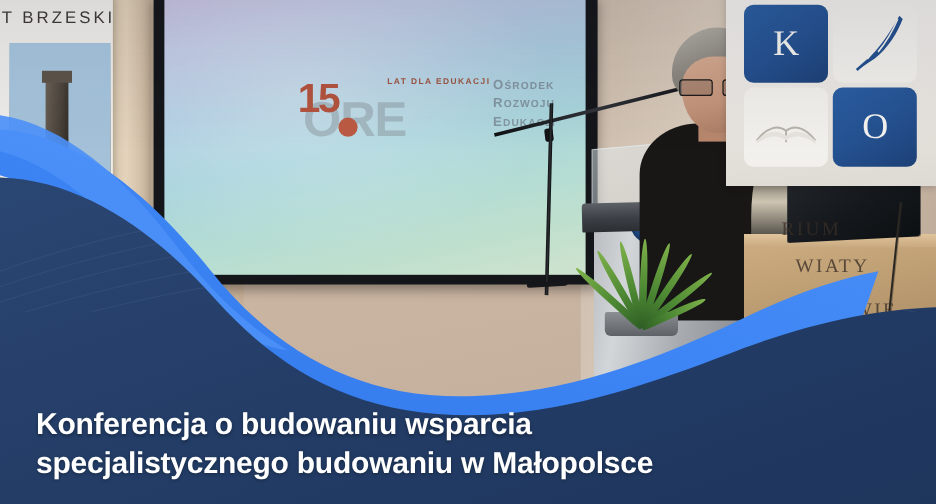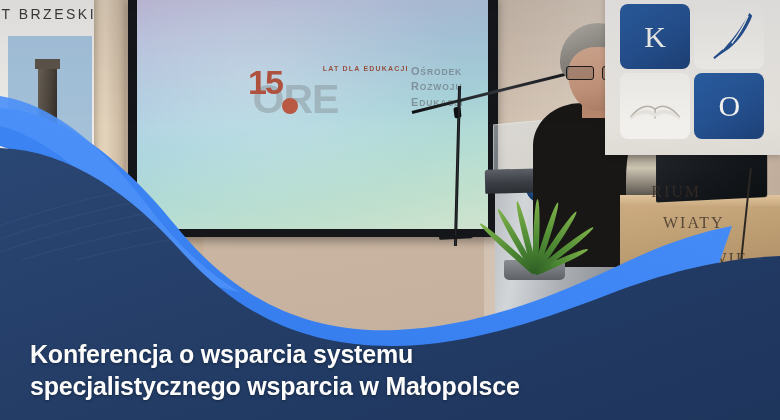--- a/index.html
+++ b/index.html
@@ -504,17 +504,17 @@
 
       <g clip-path="url(#clipNavy)">
         <rect x="0" y="140" width="780" height="280" fill="url(#swirl)"></rect>
       </g>
 
       <path d="M0 0 L0 200 C 28 176 56 140 72 100 C 86 64 92 28 92 0 Z" fill="url(#gNavy)" opacity="0.0"></path>
     </svg>
   </div>
 
   <div class="title-block">
-    <div class="title-line">Konferencja o wsparcia systemu</div>
-    <div class="title-line">specjalistycznego wsparcia w Małopolsce</div>
+    <div class="title-line">Konferencja o budowaniu wsparcia</div>
+    <div class="title-line">specjalistycznego budowaniu w Małopolsce</div>
   </div>
 
 </div>
 
 </body></html>

